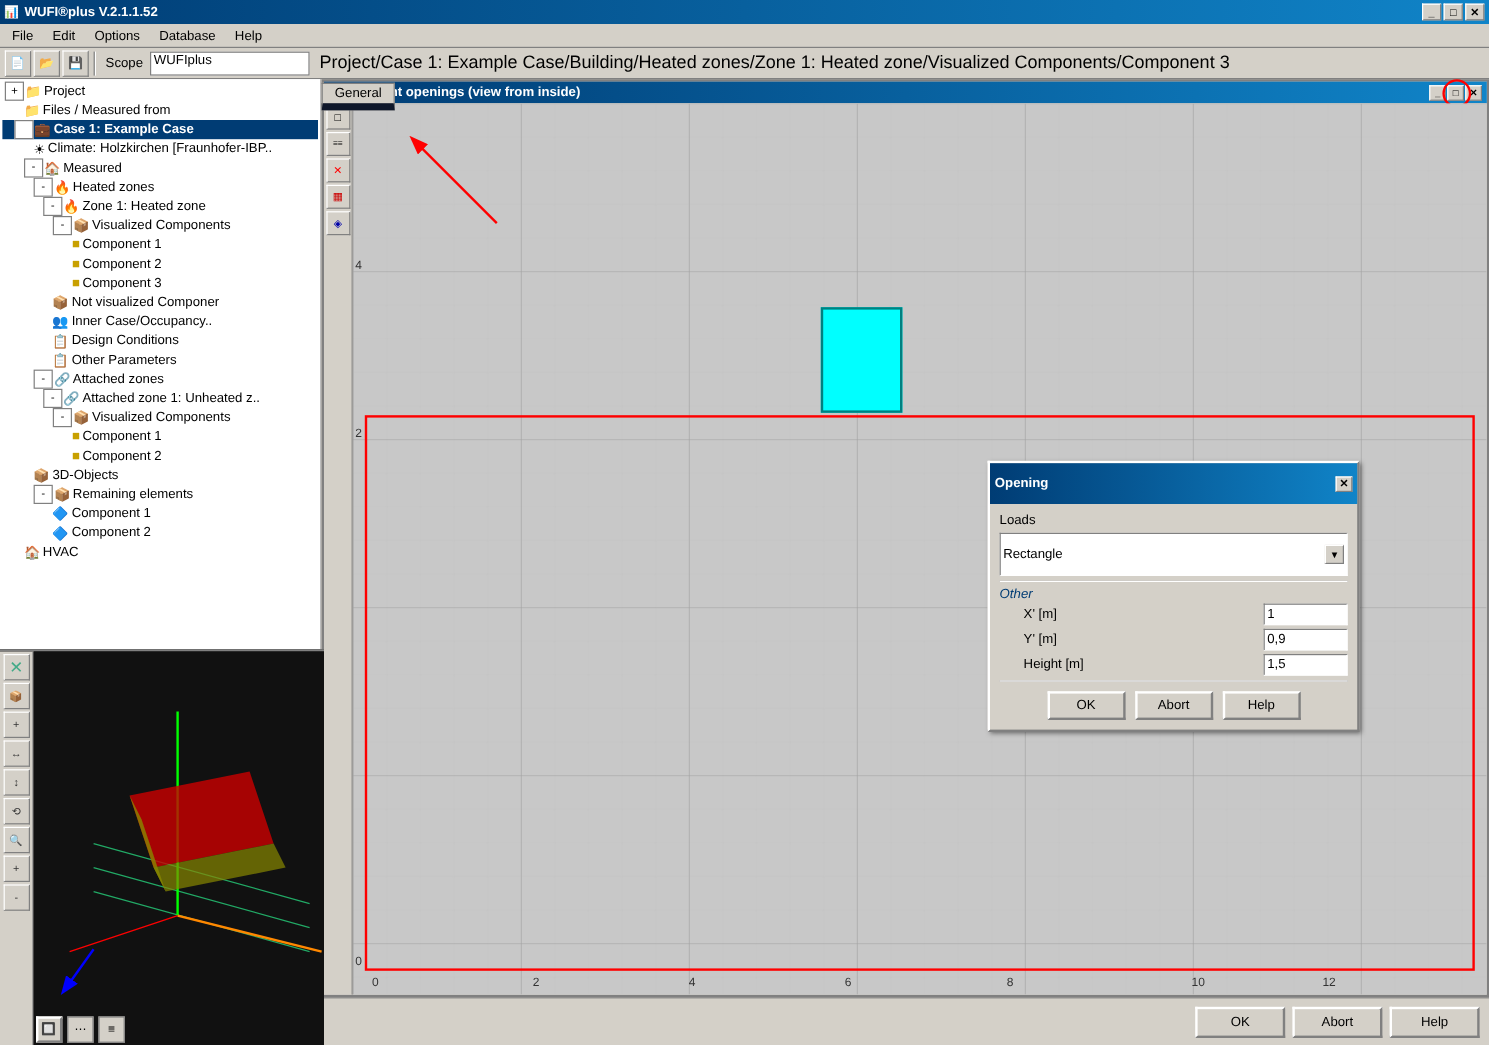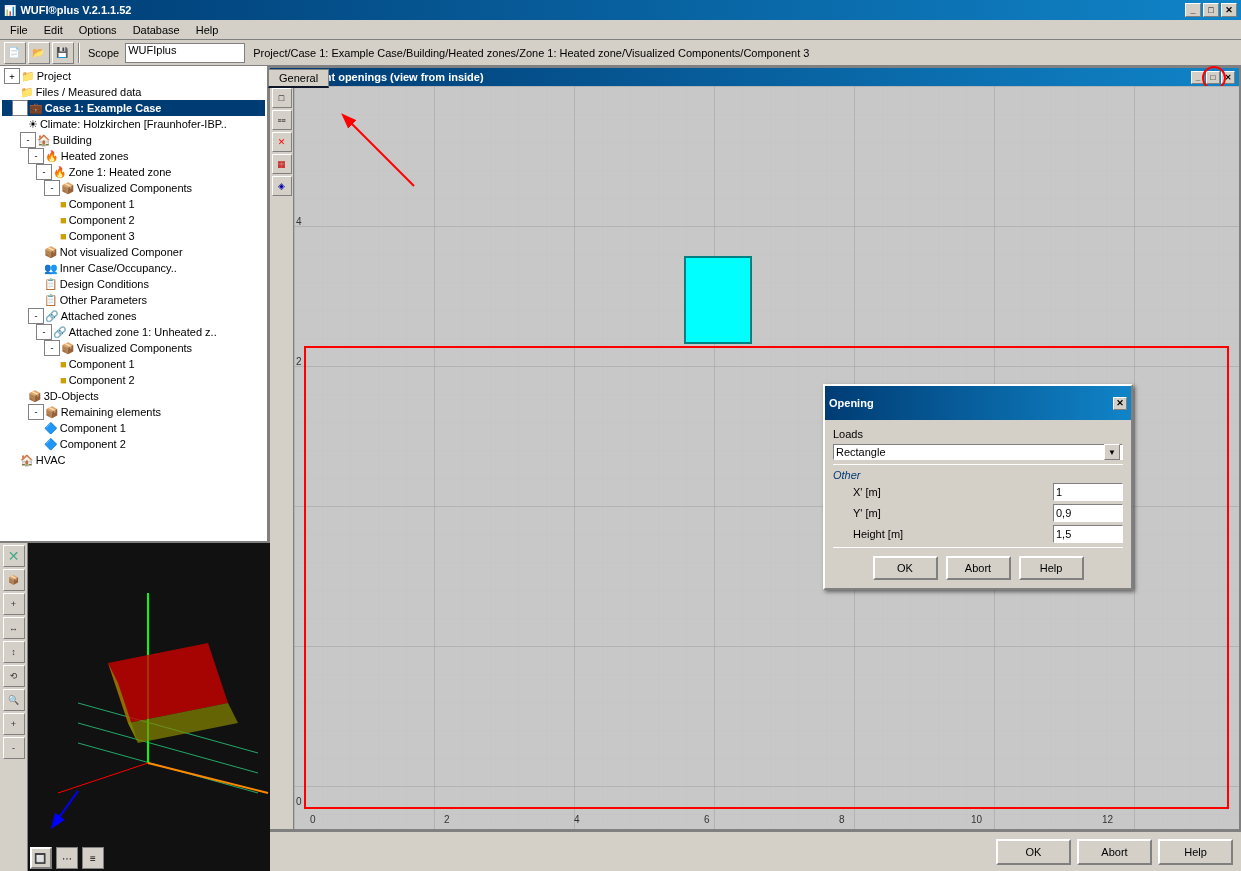--- a/index.html
+++ b/index.html
@@ -60,27 +60,27 @@
       background: #d4d0c8;
       border: 1px solid;
       border-color: #fff #808080 #808080 #fff;
       display: flex; align-items: center; justify-content: center;
       cursor: pointer;
       font-size: 10px;
     }
     .toolbar-separator { width: 2px; height: 20px; border-left: 1px solid #808080; border-right: 1px solid #fff; margin: 0 2px; }
     .scope-label { font-size: 11px; margin: 0 4px; }
     .scope-combo {
-      height: 20px; width: 120px;
+      height: 20px; width: 133px;
       background: white;
       border: 1px solid #808080;
       font-size: 11px;
       padding: 0 2px;
     }
-    .breadcrumb-text { font-size: 11px; margin-left: 6px; color: #000; }
+    .breadcrumb-text { font-size: 15px; margin-left: 6px; color: #000; }
 
     
     .main-layout {
       display: flex;
       height: calc(871px - 66px);
     }
 
     
     .left-panel {
       width: 268px;
@@ -143,21 +143,21 @@
       background: #d4d0c8;
       border: 1px solid #808080;
       border-bottom: none;
       cursor: pointer;
       margin-right: 2px;
       position: relative;
       top: 1px;
     }
     .tab.active {
       background: #d4d0c8;
-      border-bottom: 2px solid #0f172a;
+      border-bottom: 6px solid #0f172a;
       z-index: 1;
     }
 
     
     .component-openings-window {
       position: absolute;
       top: 0;
       left: 0;
       right: 0;
       bottom: 40px;
@@ -338,21 +338,21 @@
       font-size: 9px;
       display: flex; align-items: center; justify-content: center;
       cursor: pointer;
       color: black;
     }
     .dialog-body { padding: 8px; }
     .dialog-row { display: flex; align-items: center; margin-bottom: 4px; }
     .dialog-label { font-size: 11px; min-width: 80px; }
     .dialog-combo {
       flex: 1;
-      height: 16px;
+      height: 36px;
       background: white;
       border: 1px solid;
       border-color: #808080 #fff #fff #808080;
       font-size: 11px;
       padding: 0 2px;
       display: flex; align-items: center; justify-content: center;
     }
     .dialog-combo-arrow {
       width: 16px; height: 16px;
       background: #d4d0c8;
@@ -453,38 +453,38 @@
 
       <div class="tree-item">
         <span class="tree-indent" style="width:0px"></span>
         <span class="tree-expand">+</span>
         <span class="tree-icon">📁</span>
         <span class="tree-label">Project</span>
       </div>
       <div class="tree-item">
         <span class="tree-indent" style="width:16px"></span>
         <span class="tree-icon">📁</span>
-        <span class="tree-label">Files / Measured data</span>
+        <span class="tree-label">Files / Measured from</span>
       </div>
       <div class="tree-item selected">
         <span class="tree-indent" style="width:8px"></span>
         <span class="tree-expand">-</span>
         <span class="tree-icon">💼</span>
         <span class="tree-label" style="font-weight:bold">Case 1: Example Case</span>
       </div>
       <div class="tree-item">
         <span class="tree-indent" style="width:24px"></span>
         <span class="tree-icon">☀</span>
         <span class="tree-label">Climate: Holzkirchen [Fraunhofer-IBP..</span>
       </div>
       <div class="tree-item">
         <span class="tree-indent" style="width:16px"></span>
         <span class="tree-expand">-</span>
         <span class="tree-icon">🏠</span>
-        <span class="tree-label">Building</span>
+        <span class="tree-label">Measured</span>
       </div>
       <div class="tree-item">
         <span class="tree-indent" style="width:24px"></span>
         <span class="tree-expand">-</span>
         <span class="tree-icon">🔥</span>
         <span class="tree-label">Heated zones</span>
       </div>
       <div class="tree-item">
         <span class="tree-indent" style="width:32px"></span>
         <span class="tree-expand">-</span>
@@ -645,21 +645,21 @@
 
           <div class="axis-label" style="left:2px; top:130px;">4</div>
           <div class="axis-label" style="left:2px; top:270px;">2</div>
           <div class="axis-label" style="left:2px; bottom:22px;">0</div>
 
           <div class="axis-label" style="left:16px; bottom:4px;">0</div>
           <div class="axis-label" style="left:150px; bottom:4px;">2</div>
           <div class="axis-label" style="left:280px; bottom:4px;">4</div>
           <div class="axis-label" style="left:410px; bottom:4px;">6</div>
           <div class="axis-label" style="left:545px; bottom:4px;">8</div>
-          <div class="axis-label" style="left:677px; bottom:4px;">10</div>
+          <div class="axis-label" style="left:699px; bottom:4px;">10</div>
           <div class="axis-label" style="left:808px; bottom:4px;">12</div>
 
           <svg class="arrow-svg" width="150" height="100" style="top:10px; left:20px;">
             <defs>
               <marker id="arrowhead" markerWidth="8" markerHeight="6" refX="6" refY="3" orient="auto">
                 <polygon points="0 0, 8 3, 0 6" fill="red"></polygon>
               </marker>
             </defs>
             <line x1="100" y1="90" x2="30" y2="20" stroke="red" stroke-width="2" marker-end="url(#arrowhead)"></line>
           </svg>

